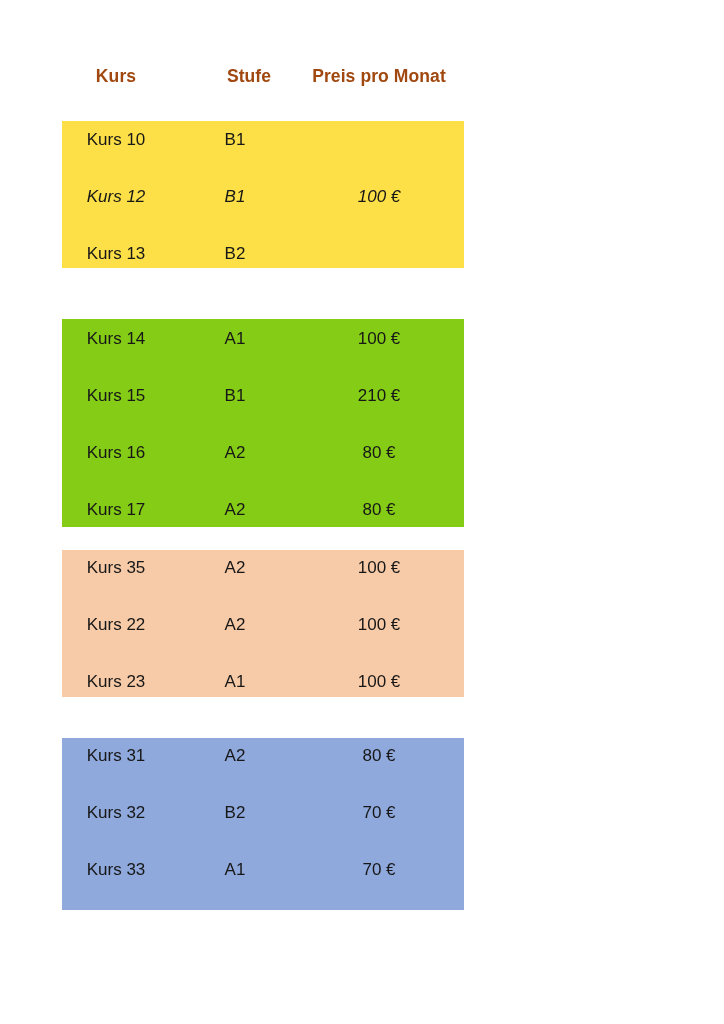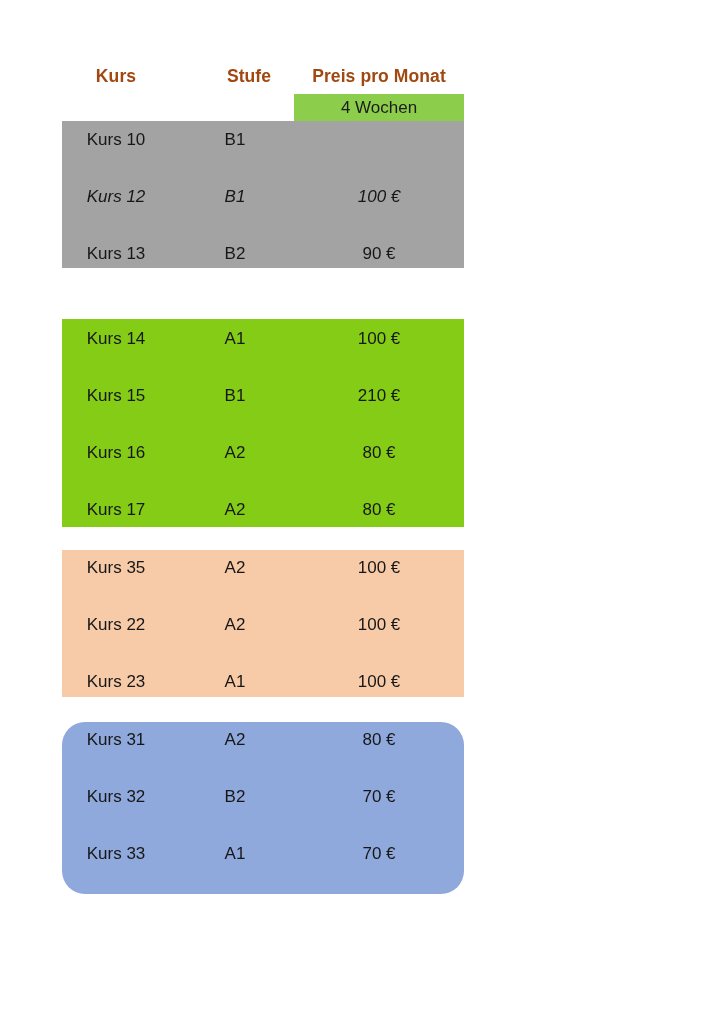--- a/index.html
+++ b/index.html
@@ -91,37 +91,35 @@
 <body>
 
 <div id="page">
 
   <div class="header-row">
     <div class="hdr hdr-kurs">Kurs</div>
     <div class="hdr hdr-stufe">Stufe</div>
     <div class="hdr hdr-preis">Preis pro Monat</div>
   </div>
 
-  <div class="banner">4 Wochen</div>
 
   <div id="blocks-container">
-      <div class="block" style="top: 121px; height: 147px; background: #a3a3a3;">
+      <div class="block" style="top: 121px; height: 147px; background: #fde047;">
         <div class="row" style="top: 7px;">
           <div class="cell cell-kurs">Kurs 10</div>
           <div class="cell cell-stufe">B1</div>
         </div>
         <div class="row" style="top: 64px; font-style: italic;">
           <div class="cell cell-kurs">Kurs 12</div>
           <div class="cell cell-stufe">B1</div>
           <div class="cell cell-preis">100 €</div>
         </div>
         <div class="row" style="top: 121px;">
           <div class="cell cell-kurs">Kurs 13</div>
           <div class="cell cell-stufe">B2</div>
-          <div class="cell cell-preis">90 €</div>
         </div>
       </div>
       <div class="block" style="top: 319px; height: 208px; background: #84cc16;">
         <div class="row" style="top: 8px;">
           <div class="cell cell-kurs">Kurs 14</div>
           <div class="cell cell-stufe">A1</div>
           <div class="cell cell-preis">100 €</div>
         </div>
         <div class="row" style="top: 65px;">
           <div class="cell cell-kurs">Kurs 15</div>
@@ -149,21 +147,21 @@
           <div class="cell cell-kurs">Kurs 22</div>
           <div class="cell cell-stufe">A2</div>
           <div class="cell cell-preis">100 €</div>
         </div>
         <div class="row" style="top: 120px;">
           <div class="cell cell-kurs">Kurs 23</div>
           <div class="cell cell-stufe">A1</div>
           <div class="cell cell-preis">100 €</div>
         </div>
       </div>
-      <div class="block" style="top: 722px; height: 172px; background: rgb(143, 169, 220); border-radius: 23px;">
+      <div class="block" style="top: 738px; height: 172px; background: rgb(143, 169, 220);">
         <div class="row" style="top: 6px;">
           <div class="cell cell-kurs">Kurs 31</div>
           <div class="cell cell-stufe">A2</div>
           <div class="cell cell-preis">80 €</div>
         </div>
         <div class="row" style="top: 63px;">
           <div class="cell cell-kurs">Kurs 32</div>
           <div class="cell cell-stufe">B2</div>
           <div class="cell cell-preis">70 €</div>
         </div>

